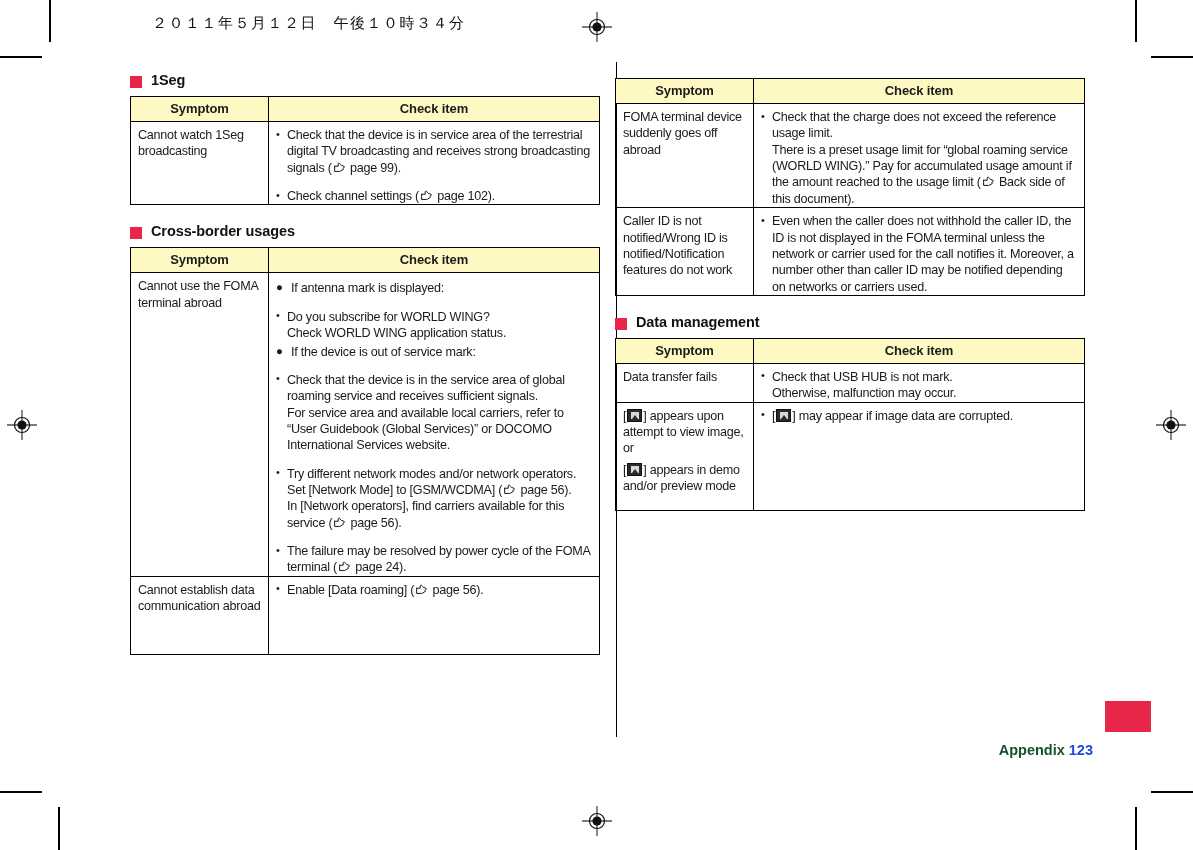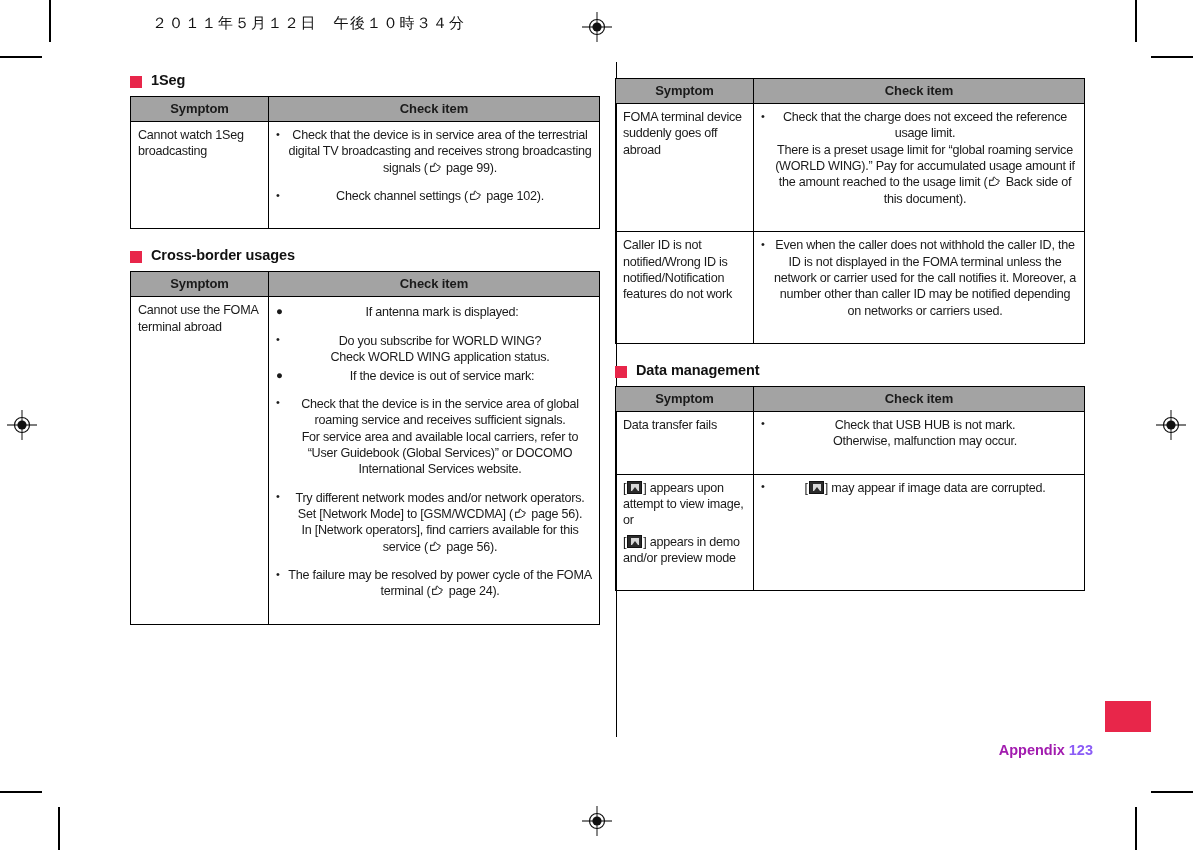--- a/index.html
+++ b/index.html
@@ -49,38 +49,38 @@
     border-collapse:collapse;
     width:469px;
     table-layout:fixed;
     border:1.6px solid #000;
     margin-bottom:18px;
   }
   table.qa col.c1 { width:138px; }
   table.qa col.c2 { width:331px; }
 
   table.qa th {
-    background:#a3a3a3;
+    background:#fef9c3;
     border:1px solid #000;
     font-size:13px; font-weight:bold;
     padding:4px 2px 5px;
     text-align:center;
     letter-spacing:-0.1px;
   }
   table.qa td {
     border:1px solid #000;
     vertical-align:top;
     font-size:12.6px;
     line-height:1.30;
-    padding:5px 6px 24px 7px;
+    padding:5px 6px 0 7px;
     letter-spacing:-0.25px;
   }
   table.qa td.sym { white-space:normal; }
 
-  ul.chk { list-style:none; margin:0; padding:0;text-align:center; }
+  ul.chk { list-style:none; margin:0; padding:0; }
   ul.chk > li {
     position:relative;
     padding-left:11px;
     margin:0 0 0 0;
   }
   ul.chk > li + li { margin-top:12px; }
   ul.chk > li::before {
     content:"\2022";
     position:absolute; left:0; top:-0.5px;
     font-size:11px;
@@ -127,22 +127,22 @@
     border-bottom:4px solid #2b2b2b;
     z-index:2;
   }
 
   
   .footer {
     position:absolute; right:100px; top:742px;
     font-size:14.5px; font-weight:bold;
     white-space:nowrap;
   }
-  .footer .word { color:#a21caf; }
-  .footer .num  { color:#8b5cf6; }
+  .footer .word { color:#14532d; }
+  .footer .num  { color:#1d4ed8; }
   .tab-red {
     position:absolute; left:1105px; top:701px;
     width:46px; height:31px; background:#e8264a;
   }
 
   
   .center-rule {
     position:absolute; left:616px; top:62px;
     width:1px; height:675px; background:#000;
   }
@@ -262,20 +262,30 @@
                         <path d="M2 5.2h4.4V2.4c0-1 1.3-1.4 1.9-.6l.9 1.3c.4.6.9 1 1.6 1.2l2.6.9c.8.3.9 1.4.1 1.8l-1.3.6M2 5.2v6.4h5.8c.6 0 1.2-.2 1.7-.5l3.4-2.2" fill="none" stroke="#111" stroke-width="1.2" stroke-linejoin="round" stroke-linecap="round"></path>
                       </svg></span> <span>page 56</span><span>).</span></span><span class="sub"><span>In [Network operators], find carriers available for this service (</span><span class="ptr"><svg viewBox="0 0 16 14">
                         <path d="M2 5.2h4.4V2.4c0-1 1.3-1.4 1.9-.6l.9 1.3c.4.6.9 1 1.6 1.2l2.6.9c.8.3.9 1.4.1 1.8l-1.3.6M2 5.2v6.4h5.8c.6 0 1.2-.2 1.7-.5l3.4-2.2" fill="none" stroke="#111" stroke-width="1.2" stroke-linejoin="round" stroke-linecap="round"></path>
                       </svg></span> <span>page 56</span><span>).</span></span></li>
               <li><span>The failure may be resolved by power cycle of the FOMA terminal (</span><span class="ptr"><svg viewBox="0 0 16 14">
                       <path d="M2 5.2h4.4V2.4c0-1 1.3-1.4 1.9-.6l.9 1.3c.4.6.9 1 1.6 1.2l2.6.9c.8.3.9 1.4.1 1.8l-1.3.6M2 5.2v6.4h5.8c.6 0 1.2-.2 1.7-.5l3.4-2.2" fill="none" stroke="#111" stroke-width="1.2" stroke-linejoin="round" stroke-linecap="round"></path>
                     </svg></span> <span>page 24</span><span>).</span></li>
             </ul>
           </td>
         </tr>
+        <tr>
+          <td class="sym" style="height:78px;">Cannot establish data communication abroad</td>
+          <td>
+            <ul class="chk">
+              <li><span>Enable [Data roaming] (</span><span class="ptr"><svg viewBox="0 0 16 14">
+                      <path d="M2 5.2h4.4V2.4c0-1 1.3-1.4 1.9-.6l.9 1.3c.4.6.9 1 1.6 1.2l2.6.9c.8.3.9 1.4.1 1.8l-1.3.6M2 5.2v6.4h5.8c.6 0 1.2-.2 1.7-.5l3.4-2.2" fill="none" stroke="#111" stroke-width="1.2" stroke-linejoin="round" stroke-linecap="round"></path>
+                    </svg></span> <span>page 56</span><span>).</span></li>
+            </ul>
+          </td>
+        </tr>
       </tbody>
     </table>
   </div>
 
   <div class="col col-right">
 
     <table class="qa">
       <colgroup>
           <col class="c1">
           <col class="c2">

